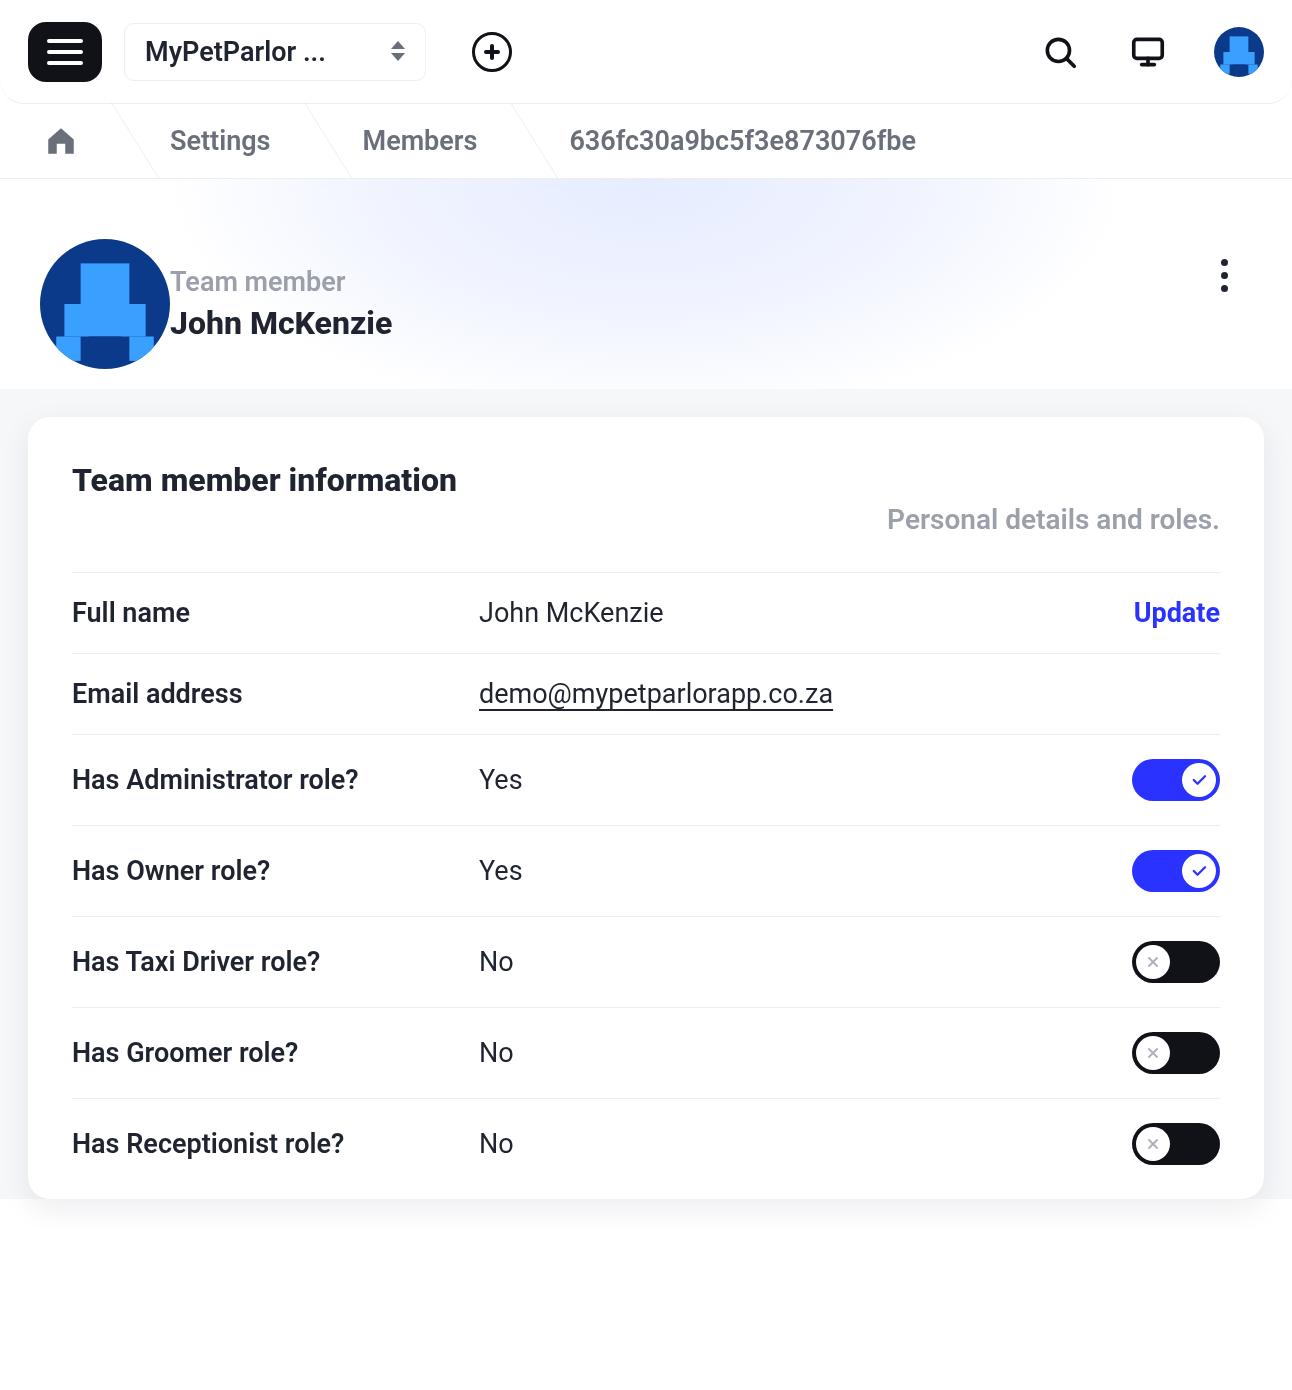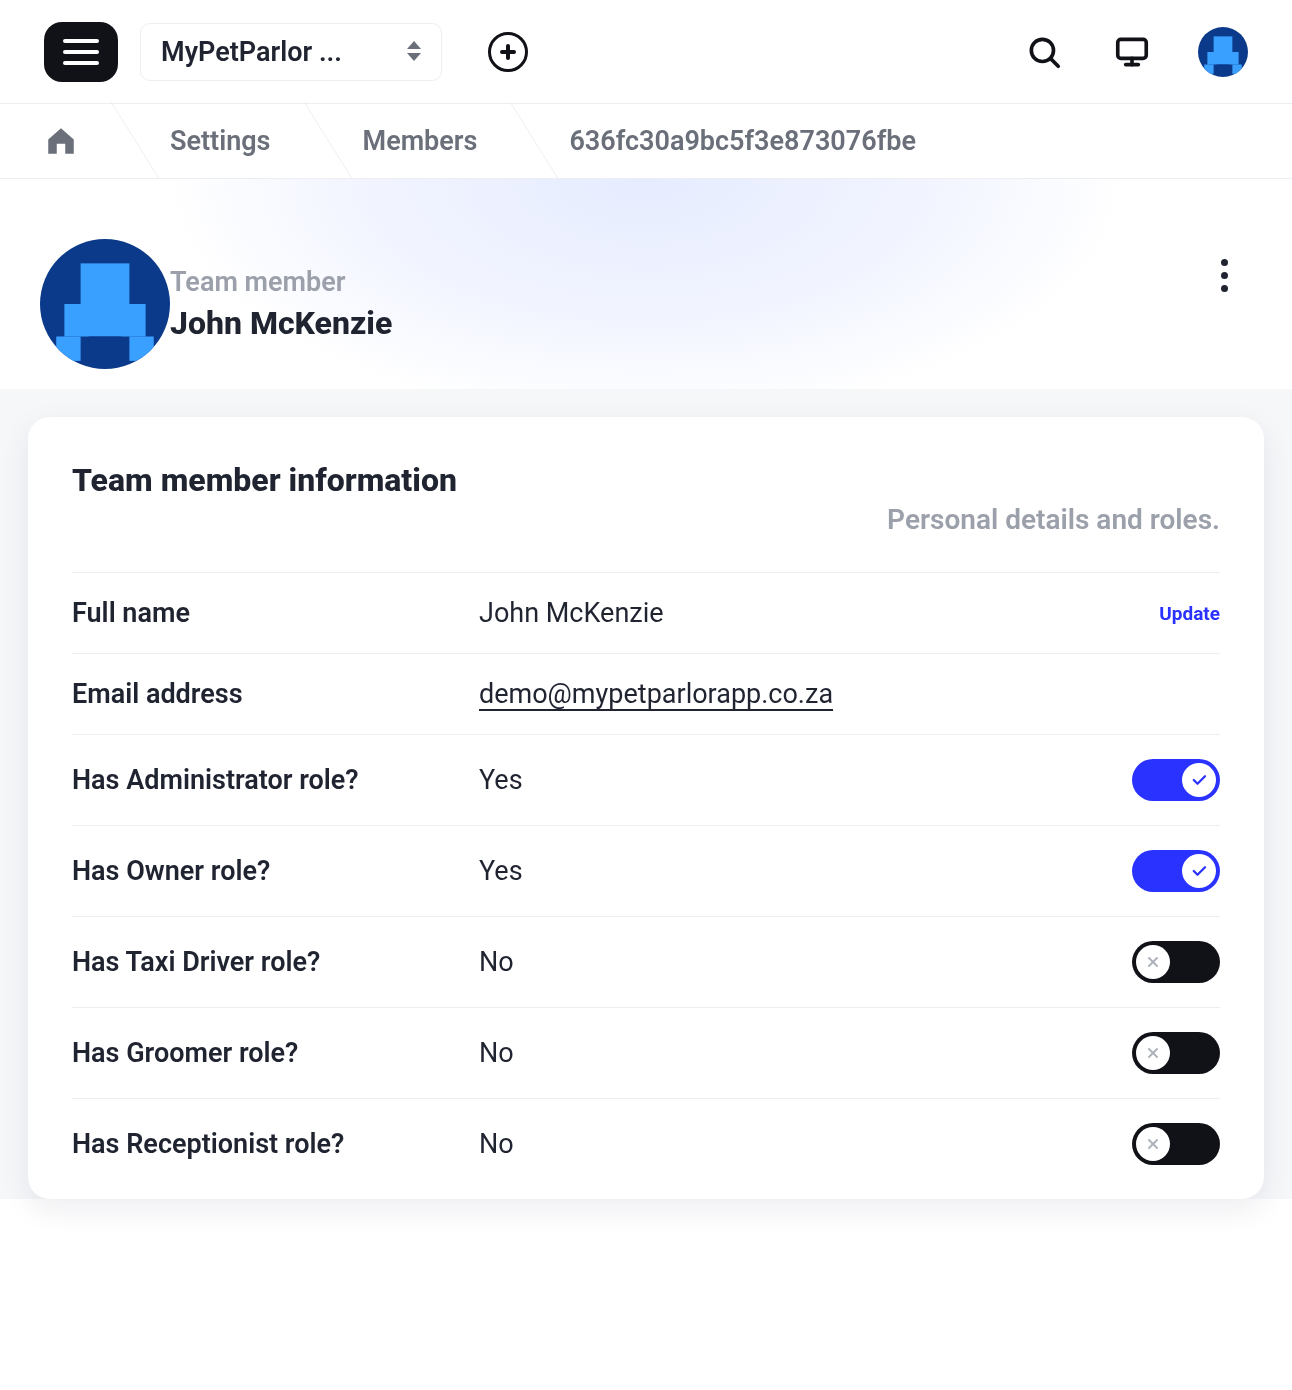--- a/index.html
+++ b/index.html
@@ -12,21 +12,21 @@
     --blue-mid: #2a6fff;
     --dark: #111218;
     --page-bg: #f6f7f9;
     --shadow: 0 10px 30px rgba(20,30,60,.08);
   }
   * { box-sizing: border-box; }
   body { margin:0; font-family: -apple-system, BlinkMacSystemFont, "Segoe UI", Roboto, Helvetica, Arial, sans-serif; color: var(--text-dark); background:#fff; }
   .app { width:1292px; min-height:1390px; margin:0 auto; position:relative; }
 
   
-  .topbar { height:104px; display:flex; align-items:center; padding:0 44px; gap:22px; border-bottom:1px solid var(--divider); background:#fff; position:relative; }
+  .topbar { height:104px; display:flex; align-items:center; padding:0 28px; gap:22px; border-bottom:1px solid var(--divider); background:#fff; position:relative;border-radius:24px; }
   .menu-btn { width:74px; height:60px; border-radius:18px; background:var(--dark); display:flex; align-items:center; justify-content:center; cursor:pointer; }
   .menu-lines { width:36px; height:26px; display:flex; flex-direction:column; justify-content:space-between; }
   .menu-lines span { display:block; height:4px; background:#fff; border-radius:2px; }
 
   .workspace-select { height:58px; min-width:302px; border:1px solid var(--divider); border-radius:10px; display:flex; align-items:center; padding:0 20px; gap:14px; cursor:pointer; }
   .workspace-select .label { font-size:27px; font-weight:600; color:var(--text-dark); white-space:nowrap; overflow:hidden; text-overflow:ellipsis; flex:1; }
   .chev-group { display:flex; flex-direction:column; gap:2px; color:var(--text-mid); }
   .chev-up, .chev-down { width:14px; height:10px; }
   .chev-up::before, .chev-down::before { content:""; display:block; width:0; height:0; border-left:7px solid transparent; border-right:7px solid transparent; }
   .chev-up::before { border-bottom:8px solid var(--text-mid); }
@@ -64,21 +64,21 @@
   
   .content-wrap { background:var(--page-bg); padding:28px 28px 0; }
   .card { background:#fff; border-radius:22px; box-shadow:var(--shadow); padding:44px 44px 10px; }
   .card h2 { margin:0 0 4px; font-size:32px; font-weight:800; color:var(--text-dark); }
   .card .sub { font-size:28px; font-weight:600; color:var(--text-light); margin-bottom:36px;text-align:right; }
 
   .row { display:grid; grid-template-columns: 395px 1fr auto; align-items:center; border-top:1px solid var(--divider); padding:24px 0; gap:12px; }
   .row .k { font-size:27px; font-weight:600; color:var(--text-dark); }
   .row .v { font-size:27px; color:var(--text-dark); }
   .row .v.link { text-decoration:underline; text-underline-offset:6px; cursor:pointer; }
-  .row .act { font-size:19px; font-weight:700; color:var(--blue); cursor:pointer; }
+  .row .act { font-size:27px; font-weight:700; color:var(--blue); cursor:pointer; }
 
   .toggle { width:88px; height:42px; border-radius:22px; position:relative; cursor:pointer; }
   .toggle.on { background:var(--blue); }
   .toggle.off { background:var(--dark); }
   .knob { position:absolute; top:4px; width:34px; height:34px; border-radius:50%; background:#fff; display:flex; align-items:center; justify-content:center; }
   .toggle.on .knob { right:4px; }
   .toggle.off .knob { left:4px; }
   .toggle.on .knob svg { stroke:var(--blue); }
   .toggle.off .knob svg { stroke:#aeb2bb; }
 

